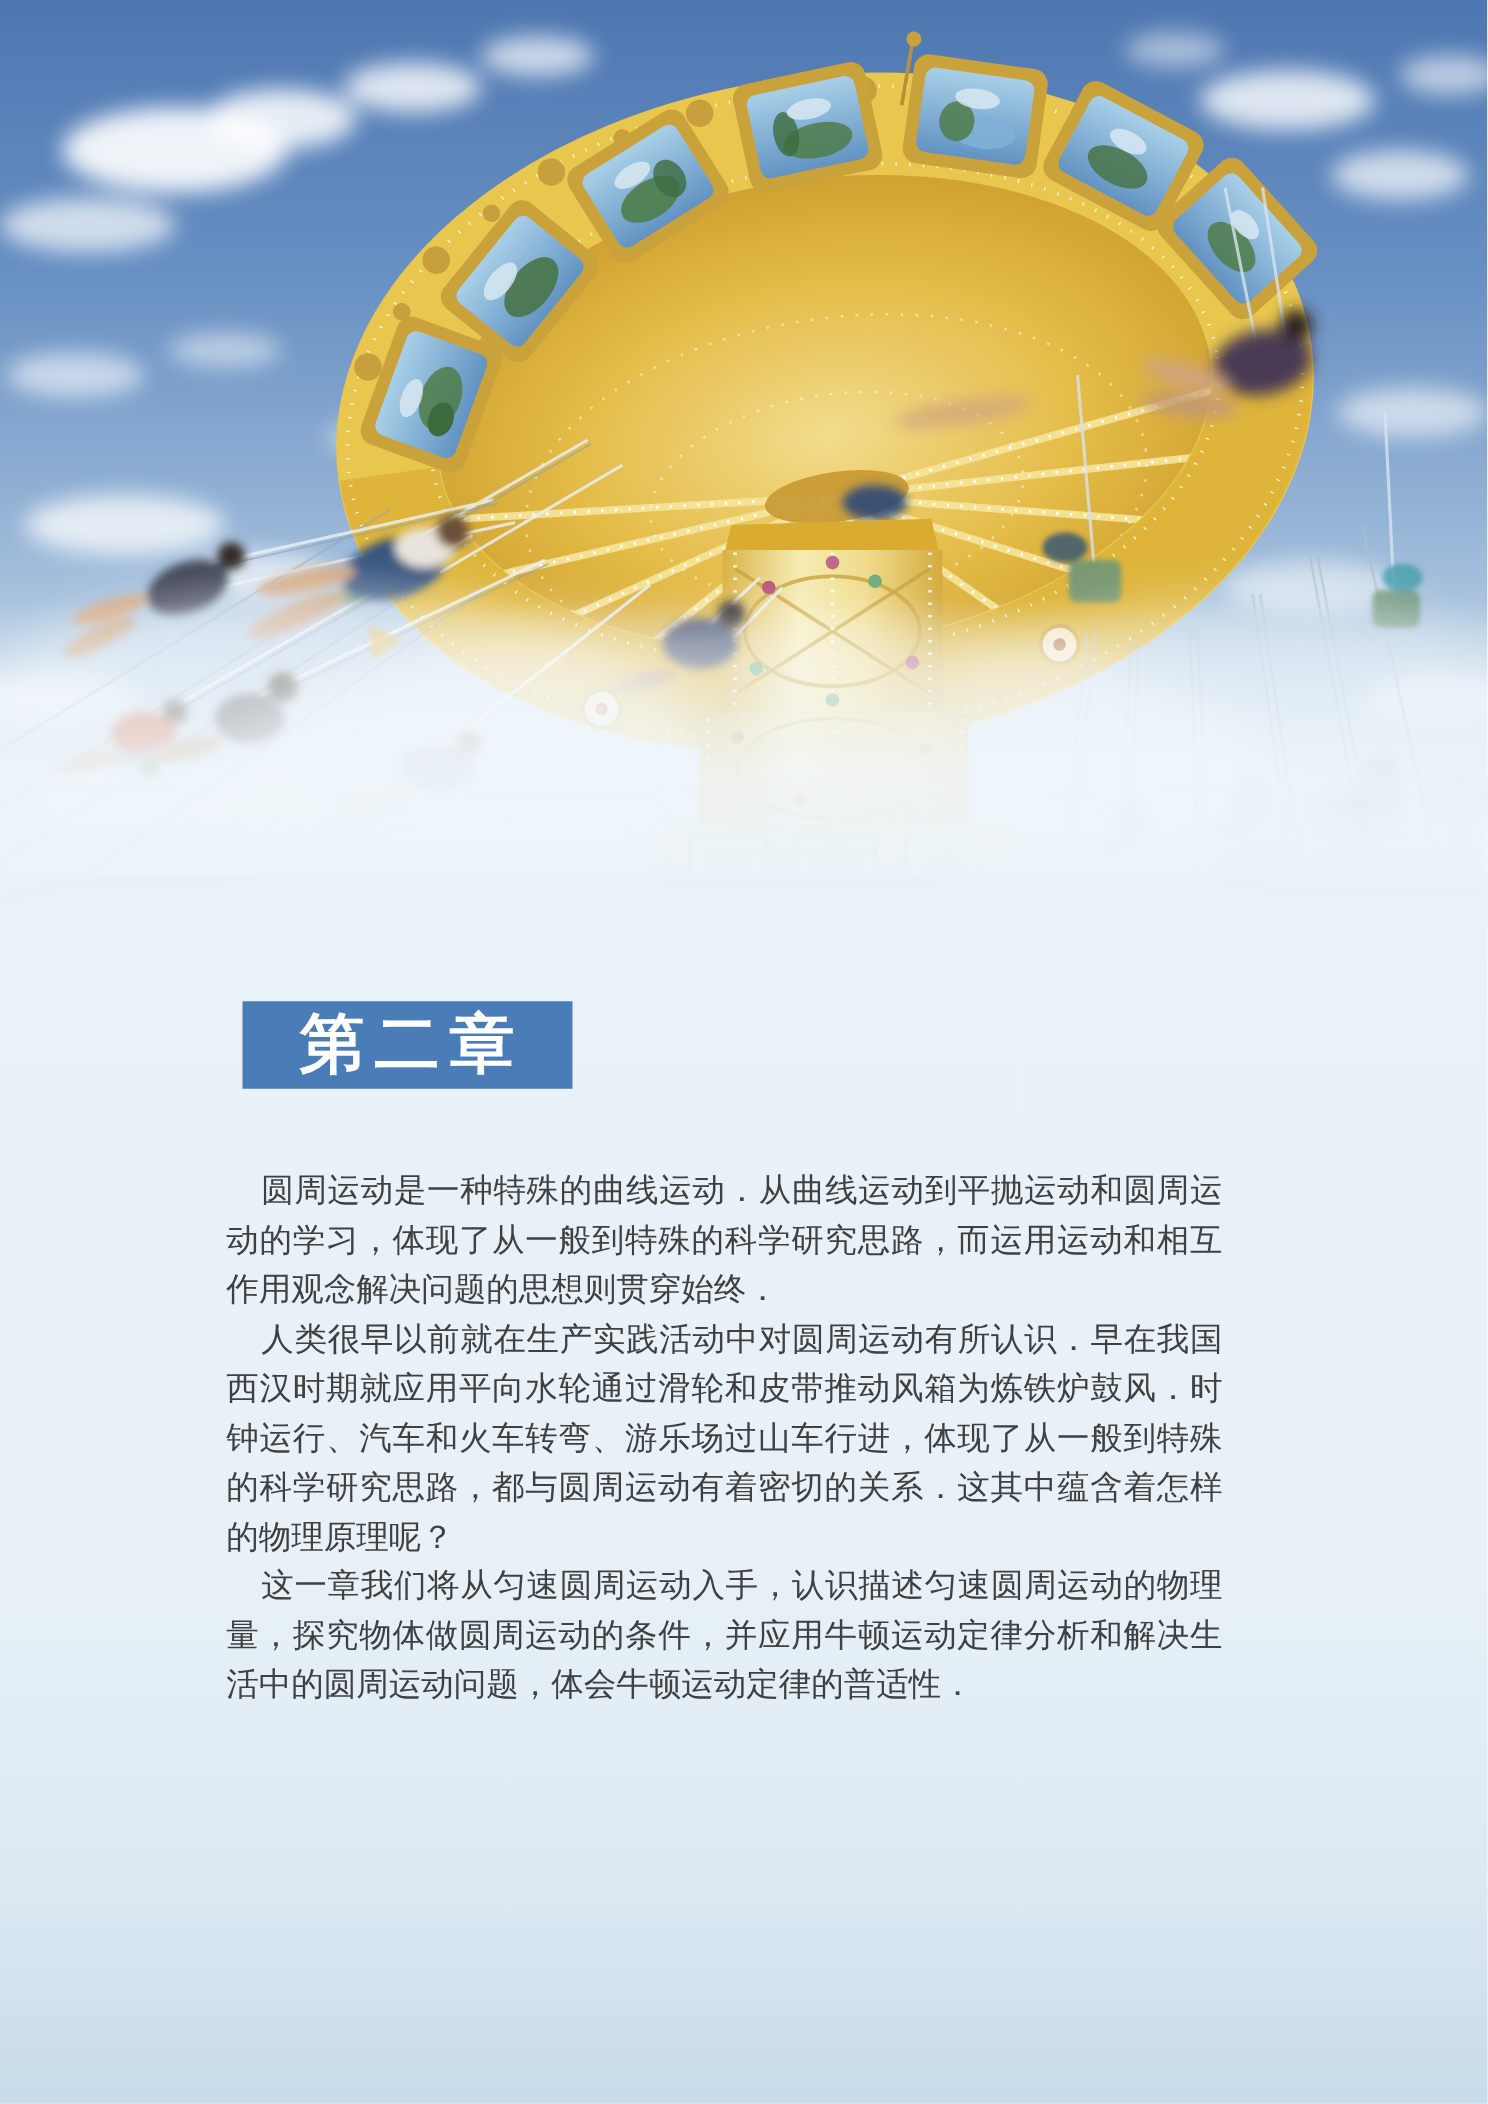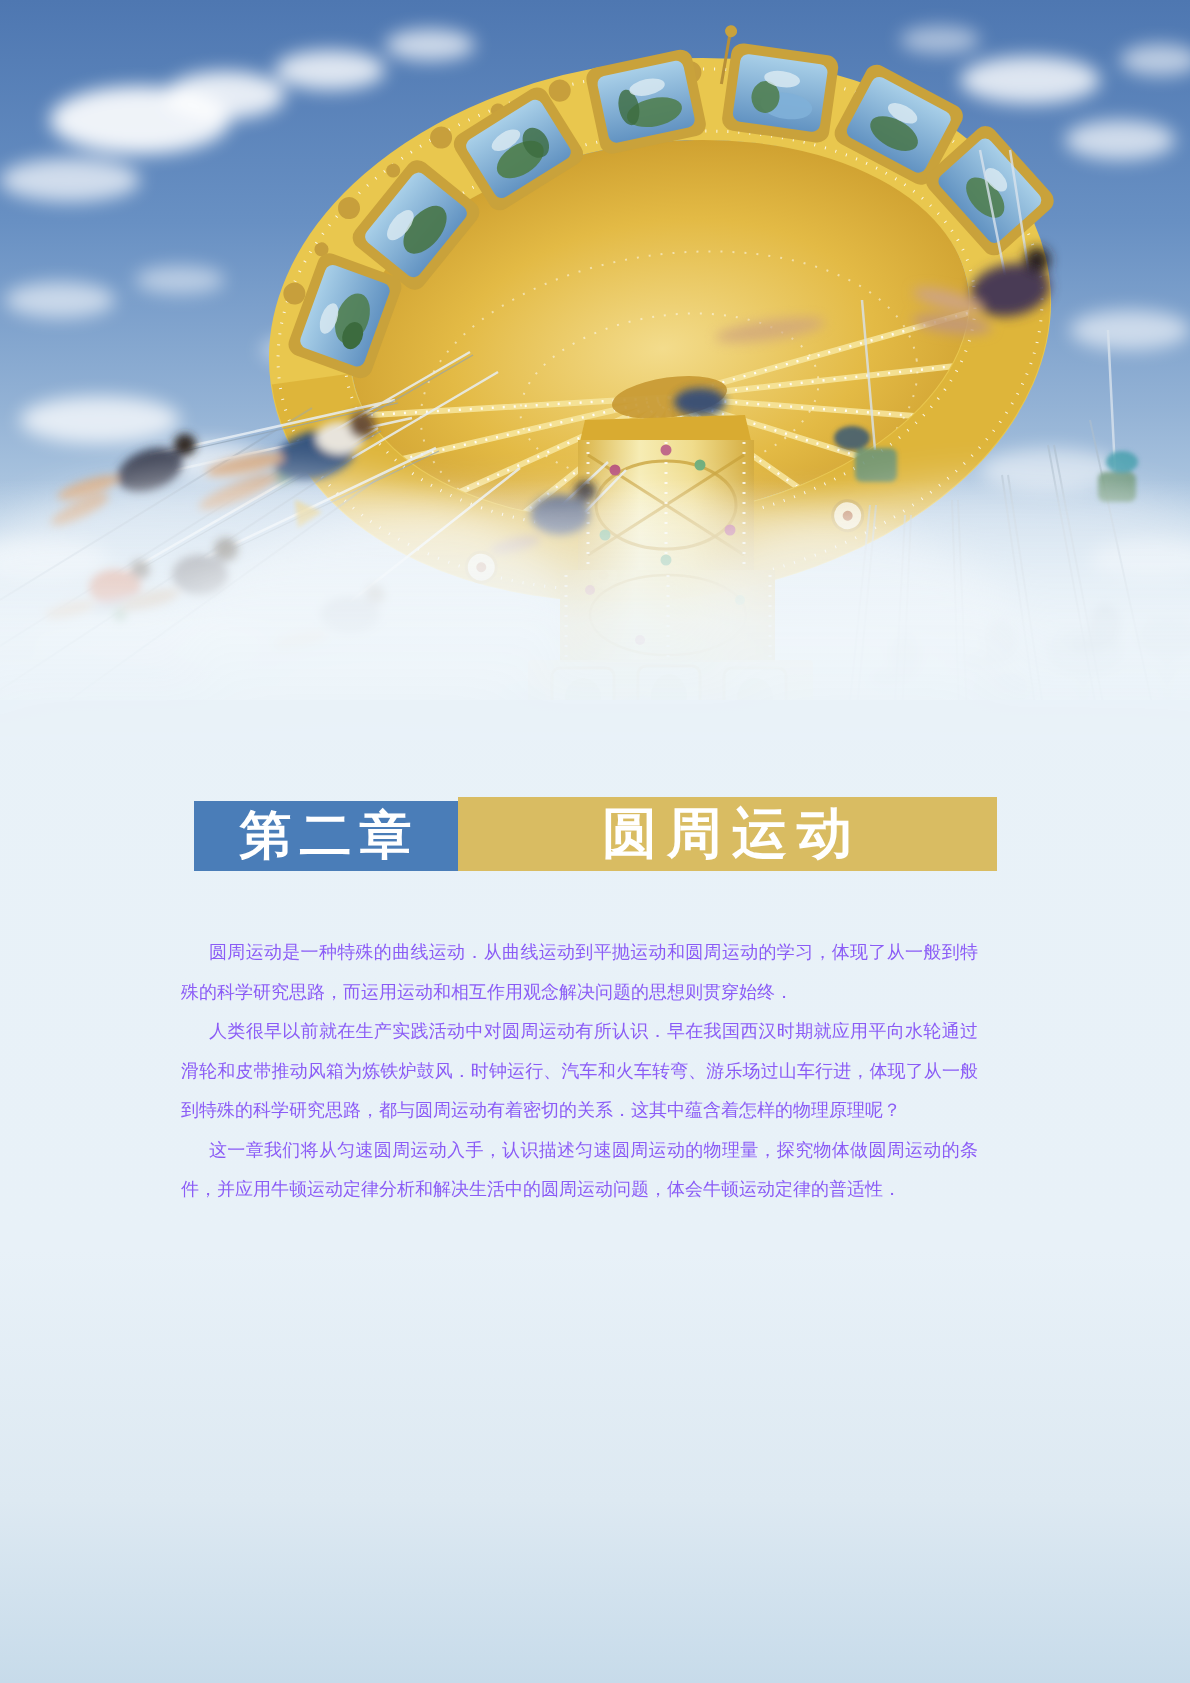--- a/index.html
+++ b/index.html
@@ -18,21 +18,21 @@
     display:flex;align-items:center;justify-content:center;
     font-size:52px;font-weight:bold;letter-spacing:8px;text-indent:8px;
   }
   .banner-title{
     flex:1;background:#d9bc62;color:#ffffff;
     display:flex;align-items:center;justify-content:center;
     font-size:55px;font-weight:bold;letter-spacing:10px;text-indent:10px;
   }
   .intro{
     width:797px;margin:62px 0 0 181px;
-    font-size:18px;line-height:39.5px;color:#8b5cf6;
+    font-size:26px;line-height:39.5px;color:#404040;
     text-align:justify;
   }
   .intro p{margin:0;text-indent:28px;}
 </style>
 </head>
 <body>
 
 <div class="page">
 
   <div class="hero">
@@ -347,23 +347,20 @@
         <rect x="0" y="480" width="1190" height="260" fill="url(#fadeGrad)"></rect>
         <rect x="0" y="700" width="1190" height="40" fill="#e9f2f8" opacity="0.9"></rect>
       </g>
     </svg>
   </div>
 
   <div class="banner">
     <div class="banner-number">
       <span>第二章</span>
     </div>
-    <div class="banner-title">
-      <span>圆周运动</span>
-    </div>
   </div>
 
   <div class="intro">
     <p>圆周运动是一种特殊的曲线运动．从曲线运动到平抛运动和圆周运动的学习，体现了从一般到特殊的科学研究思路，而运用运动和相互作用观念解决问题的思想则贯穿始终．</p>
     <p>人类很早以前就在生产实践活动中对圆周运动有所认识．早在我国西汉时期就应用平向水轮通过滑轮和皮带推动风箱为炼铁炉鼓风．时钟运行、汽车和火车转弯、游乐场过山车行进，体现了从一般到特殊的科学研究思路，都与圆周运动有着密切的关系．这其中蕴含着怎样的物理原理呢？</p>
     <p>这一章我们将从匀速圆周运动入手，认识描述匀速圆周运动的物理量，探究物体做圆周运动的条件，并应用牛顿运动定律分析和解决生活中的圆周运动问题，体会牛顿运动定律的普适性．</p>
   </div>
 
 </div>
 

